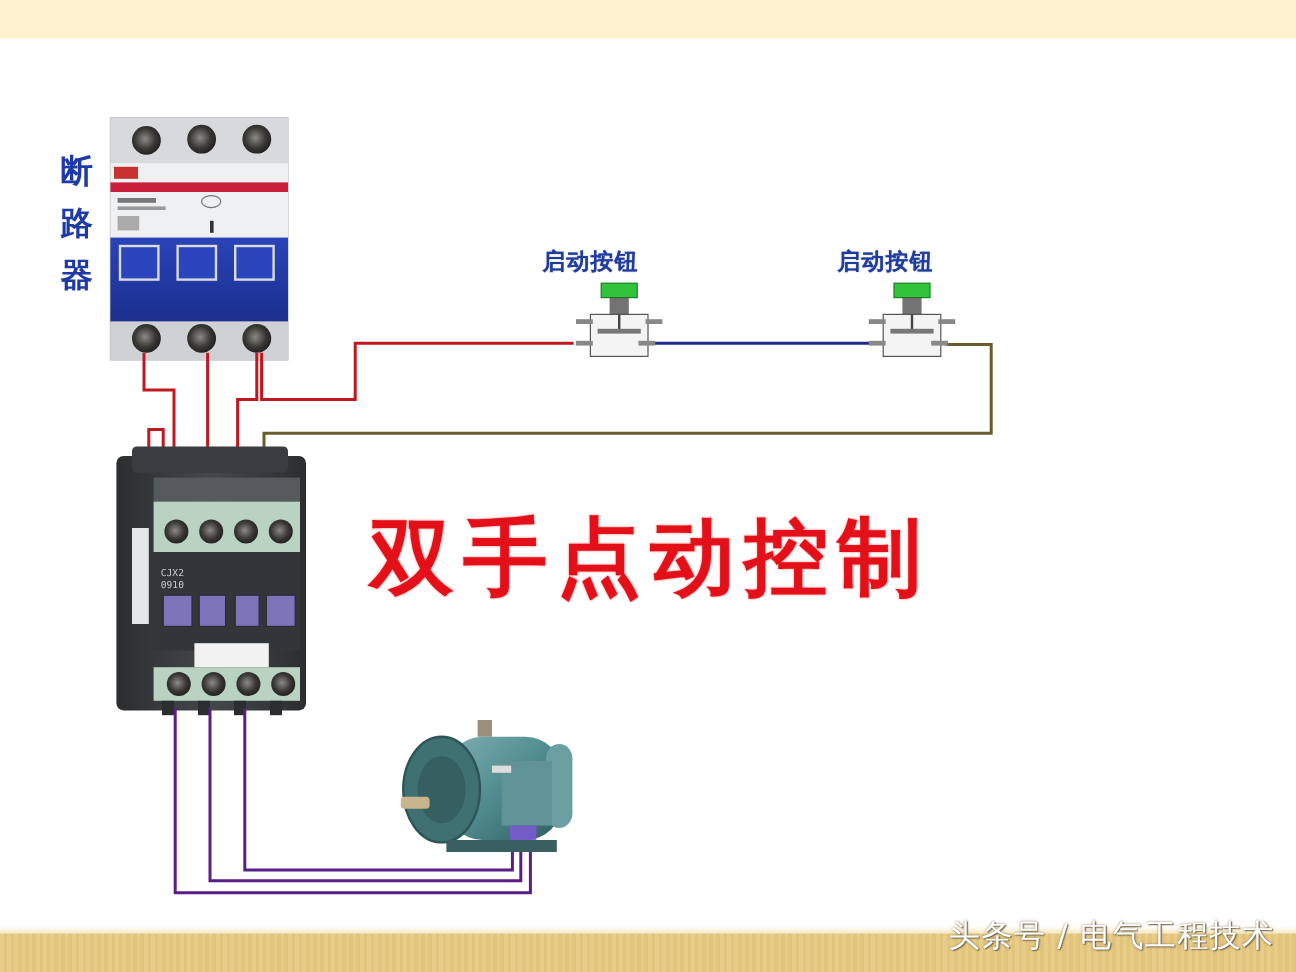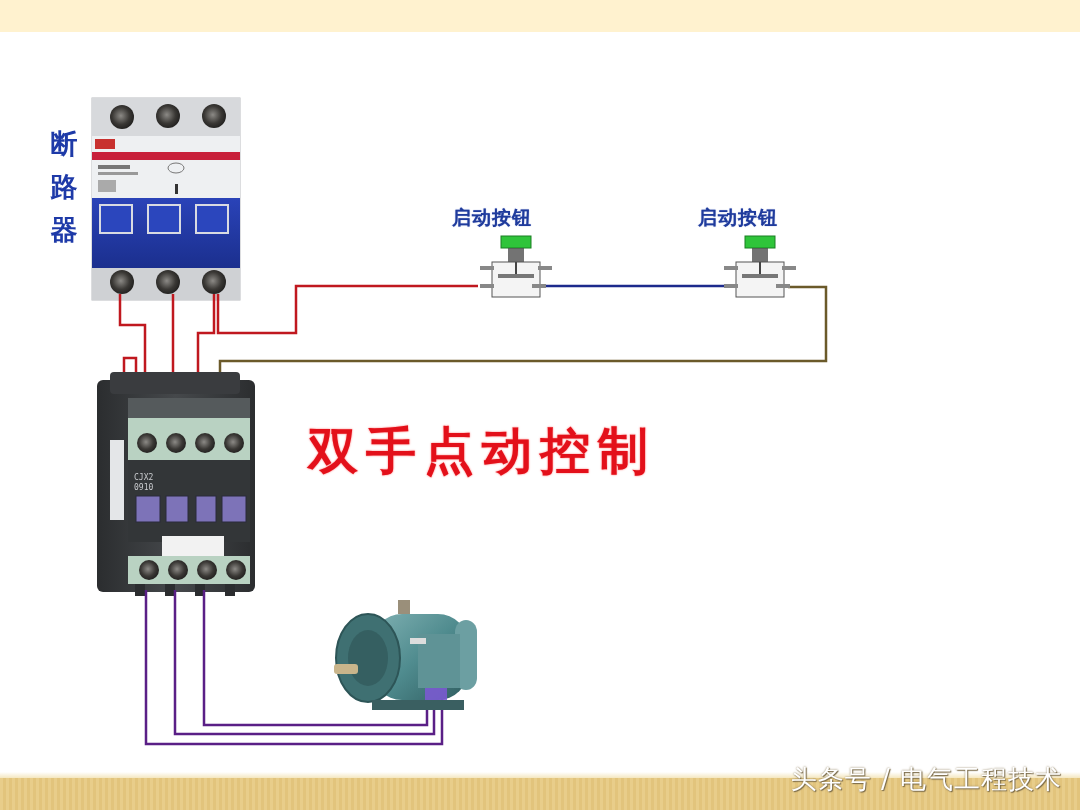--- a/index.html
+++ b/index.html
@@ -9,21 +9,21 @@
     background: repeating-linear-gradient(90deg, #e8cd8a 0px, #e8cd8a 3px, #e2c47c 3px, #e2c47c 6px); }
   .bottom-band-fade { position: absolute; left: 0; top: 772px; width: 1080px; height: 8px;
     background: linear-gradient(#ffffff, #f1dfaa); }
   .watermark { position: absolute; right: 18px; top: 762px; font-size: 26px; color: #ffffff;
     text-shadow: 1px 1px 1px #7a6a48, 0 0 2px #8a7a58; letter-spacing: 1px; font-family: "DejaVu Sans", sans-serif; }
   svg.diagram { position: absolute; left: 0; top: 0; }
   .label-vert { position: absolute; left: 44px; top: 122px; width: 40px; color: #1e3aa8; font-weight: bold;
     font-size: 27px; line-height: 43px; text-align: center; font-family: "DejaVu Sans", sans-serif; }
   .btn-label { position: absolute; color: #1f3b9c; font-weight: bold; font-size: 19px; letter-spacing: 1px;
     font-family: "DejaVu Sans", sans-serif; text-shadow: 0 0 1px #6b7fc8; }
-  .title { position: absolute; left: 308px; top: 418px; color: #e3101a; font-size: 50px; font-weight: bold;
+  .title { position: absolute; left: 308px; top: 418px; color: #e3101a; font-size: 70px; font-weight: bold;
     letter-spacing: 8px; font-family: "DejaVu Sans", sans-serif; text-shadow: 0 0 2px #ff6b6b; white-space: nowrap; }
 </style>
 </head>
 <body>
 
 <div class="top-band"></div>
 
 <svg class="diagram" width="1080" height="810" viewBox="0 0 1080 810">
   <defs>
     <linearGradient id="breakerBody" x1="0" y1="0" x2="0" y2="1">

